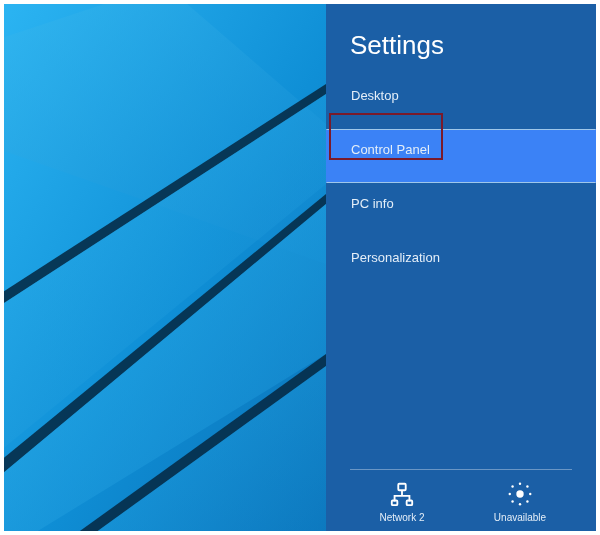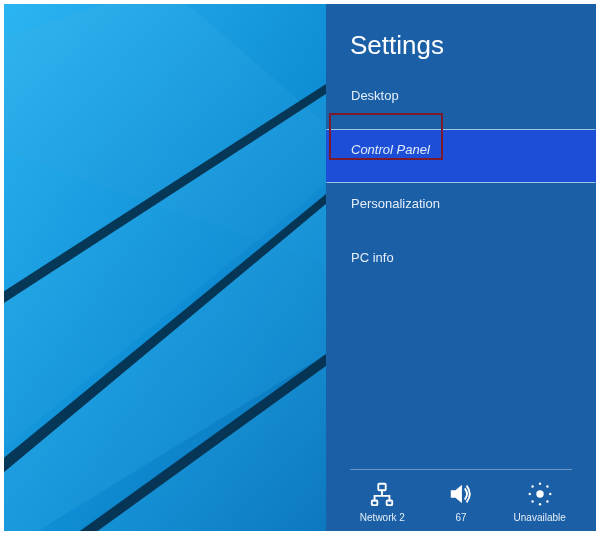--- a/index.html
+++ b/index.html
@@ -54,24 +54,23 @@
   }
   .menu-item {
     font-size: 13px;
     font-weight: 400;
     padding: 12px 0 25px 24px;
     color: #e4eef8;
     cursor: pointer;
     border: 1px solid transparent;
   }
   .menu-item.hovered {
-    background: #1d4ed8;
+    background: #3b82f6;
     border-top: 1px solid #9fc7ea;
     border-bottom: 1px solid #9fc7ea;
-    font-style: italic;
   }
   .highlight-box {
     position: absolute;
     border: 2px solid #7a1a2a;
     background: transparent;
     pointer-events: none;
   }
   .bottom-tray {
     position: absolute;
     left: 0;
@@ -137,22 +136,22 @@
       <polygon points="48,560 322,362 322,560" fill="url(#pane)" opacity="0.35"></polygon>
     </svg>
   </div>
 
   <div class="charm">
     <div class="charm-title">Settings</div>
 
     <div class="menu">
       <div class="menu-item">Desktop</div>
       <div class="menu-item hovered" id="hovered-item">Control Panel</div>
+      <div class="menu-item">PC info</div>
       <div class="menu-item">Personalization</div>
-      <div class="menu-item">PC info</div>
     </div>
 
     <div class="highlight-box" id="annot-box" style="left: 3px; top: 109px; width: 110px; height: 43px; border-color: rgb(122, 26, 42);"></div>
 
     <div class="bottom-tray">
       <div class="tray-rule"></div>
       <div class="tray-row">
 
         <div class="tray-item">
           <div class="tray-icon">
@@ -160,30 +159,20 @@
               <rect x="10" y="3" width="8" height="7" rx="1"></rect>
               <path d="M14 10 L14 16"></path>
               <path d="M6 22 L6 16 L22 16 L22 22"></path>
               <rect x="3" y="21" width="6" height="5" rx="1"></rect>
               <rect x="19" y="21" width="6" height="5" rx="1"></rect>
             </svg>
           </div>
           <div class="tray-label">Network 2</div>
         </div>
 
-        <div class="tray-item">
-          <div class="tray-icon">
-            <svg viewBox="0 0 28 28" fill="#fff">
-              <polygon points="3,10 8,10 15,4 15,24 8,18 3,18"></polygon>
-              <path d="M18 8 Q23 14 18 20" fill="none" stroke="#fff" stroke-width="2"></path>
-              <path d="M20 5 Q27 14 20 23" fill="none" stroke="#fff" stroke-width="2"></path>
-            </svg>
-          </div>
-          <div class="tray-label">67</div>
-        </div>
 
         <div class="tray-item">
           <div class="tray-icon">
             <svg viewBox="0 0 28 28" fill="none" stroke="#fff" stroke-width="2">
               <circle cx="14" cy="14" r="4" fill="#fff" stroke="none"></circle>
               <circle cx="14" cy="3" r="1.3" fill="#fff" stroke="none"></circle>
               <circle cx="14" cy="25" r="1.3" fill="#fff" stroke="none"></circle>
               <circle cx="3" cy="14" r="1.3" fill="#fff" stroke="none"></circle>
               <circle cx="25" cy="14" r="1.3" fill="#fff" stroke="none"></circle>
               <circle cx="6" cy="6" r="1.3" fill="#fff" stroke="none"></circle>

